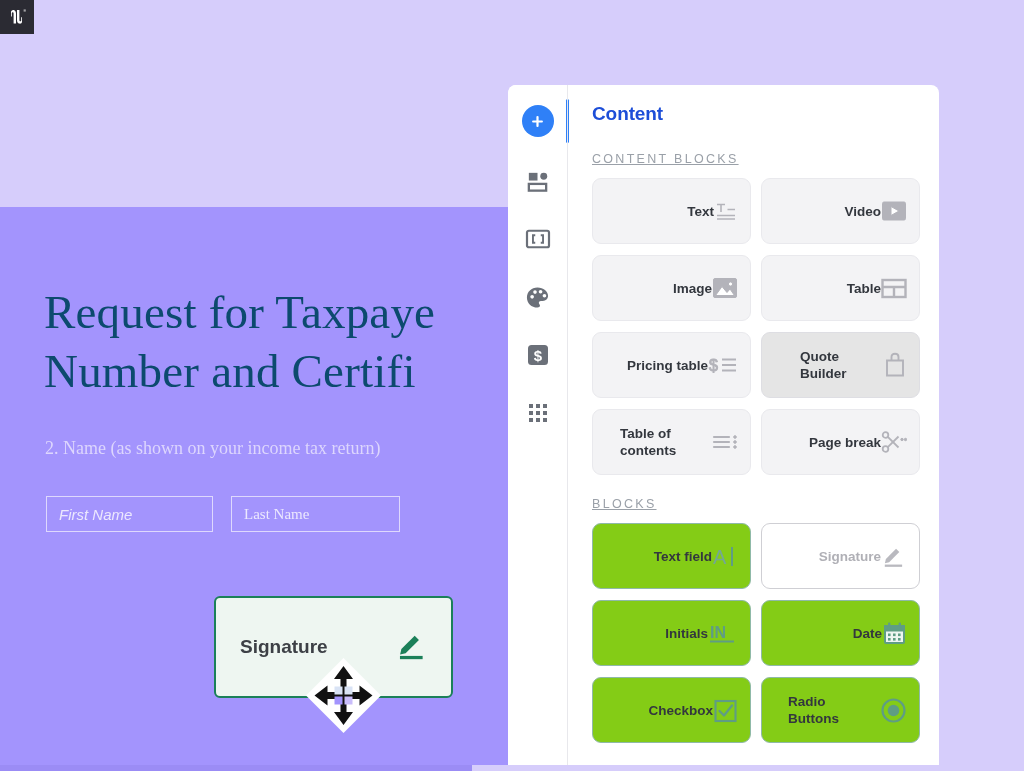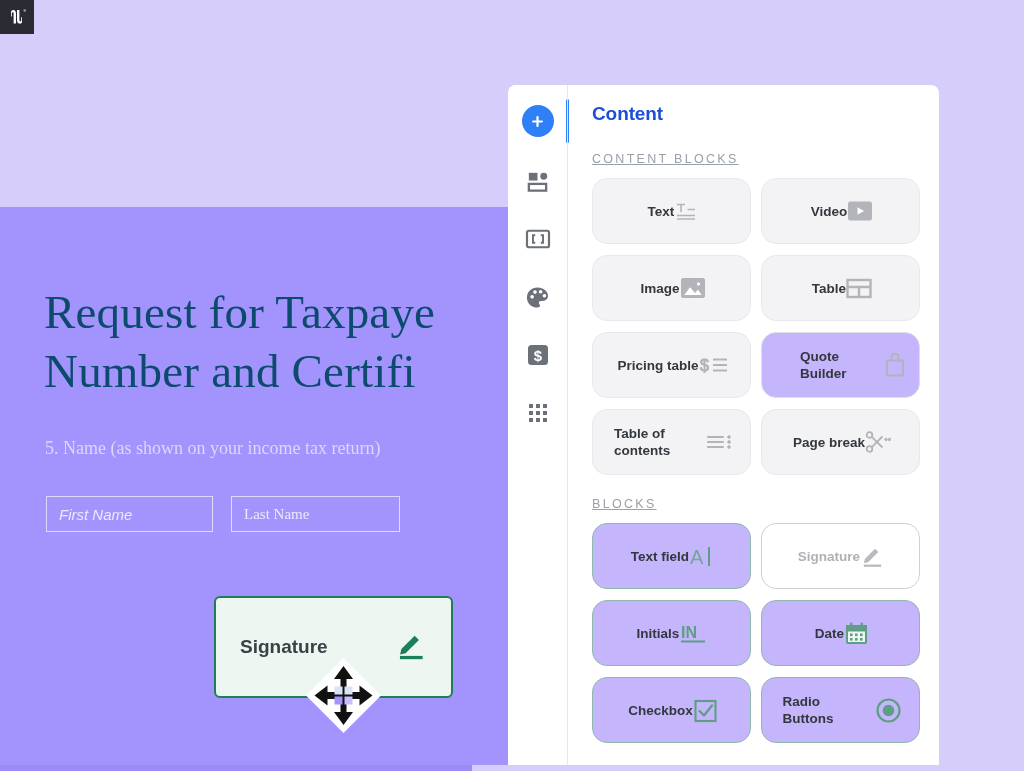--- a/index.html
+++ b/index.html
@@ -191,24 +191,24 @@
   .section-label.fields { margin-top: 22px; }
 
   .grid {
     display: grid;
     grid-template-columns: 159px 159px;
     gap: 11px 10px;
   }
 
   .tile {
     height: 66px;
-    border-radius: 15px;
-    display: flex;
-    align-items: center;
-    justify-content: center;
+    border-radius: 9px;
+    display: flex;
+    align-items: center;
+    justify-content: flex-end;
     padding: 0 12px 0 15px;
     border: 1px solid transparent;
   }
   .tile .t-label {
     font-size: 13.5px;
     font-weight: bold;
     color: #33373e;
     line-height: 17px;
     max-width: 92px;
   }
@@ -218,29 +218,29 @@
     justify-content: center;
     flex: 0 0 auto;
   }
 
   
   .tile.block {
     background: #f3f3f5;
     border-color: #e9e9ed;
   }
   .tile.block.ghost {
-    background: #c4b5fd;
+    background: #e5e5e5;
     border-color: #dedee3;
     padding-left: 38px;
   }
   .tile.block .t-icon svg { fill: #b3b3ba; stroke: #b3b3ba; }
 
   
   .tile.field {
-    background: #c4b5fd;
+    background: #84cc16;
     border: 1.5px solid #8fb9a8;
   }
   .tile.field.disabled {
     background: #ffffff;
     border: 1.5px solid #cfcfd4;
   }
   .tile.field.disabled .t-label { color: #b0b0b6; }
 
   .scrollbar-track {
     position: absolute;
@@ -268,21 +268,21 @@
     <svg width="20" height="20" viewBox="0 0 20 20" aria-hidden="true">
       <path d="M4 5.2 C4 3.6 5.3 2.6 6.8 3.0 C8.2 3.4 9.0 4.8 9.0 6.4 L9.0 16.5 L6.6 16.5 L6.6 6.6 C6.6 5.8 6.2 5.3 5.6 5.3 C5.1 5.3 4.8 5.7 4.8 6.2 L4.8 9.4 L4.0 9.4 Z" fill="#ffffff"></path>
       <path d="M15.0 14.4 C15.0 16.0 13.7 17.0 12.2 16.6 C10.8 16.2 10.0 14.8 10.0 13.2 L10.0 3.1 L12.4 3.1 L12.4 13.0 C12.4 13.8 12.8 14.3 13.4 14.3 C13.9 14.3 14.2 13.9 14.2 13.4 L14.2 10.2 L15.0 10.2 Z" fill="#ffffff"></path>
       <rect x="16.6" y="2.4" width="2.2" height="2.2" fill="#ffffff" opacity="0.55"></rect>
     </svg>
   </div>
 
   <div class="doc-title"><span>Request for Taxpaye</span>
 <span>Number and Certifi</span></div>
 
-  <div class="doc-question">5. Name (as shown on your income tax return)</div>
+  <div class="doc-question">2. Name (as shown on your income tax return)</div>
 
   <div class="doc-input first">
     <span>First Name</span>
   </div>
   <div class="doc-input last">
     <span>Last Name</span>
   </div>
 
   <div class="drag-tile">
     <span class="dt-label">Signature</span>

